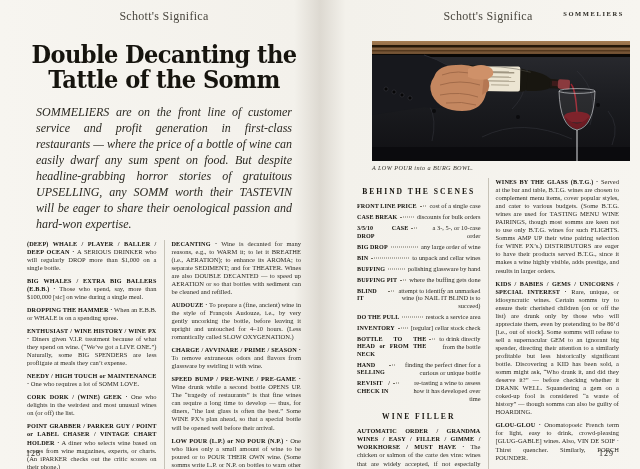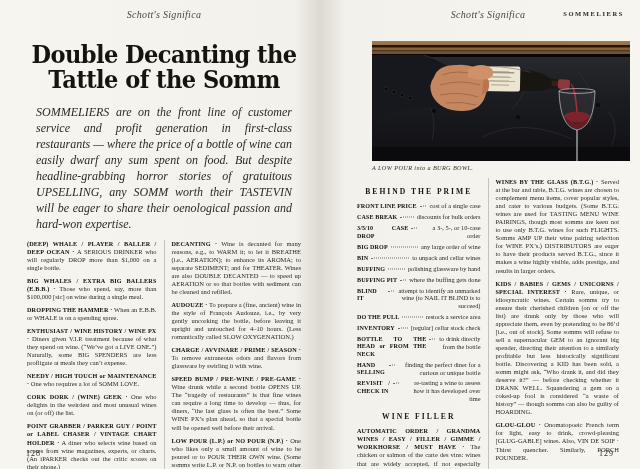--- a/index.html
+++ b/index.html
@@ -14,21 +14,21 @@
     position:relative; width:640px; height:469px;
     background:linear-gradient(90deg,#f7f5f0 0%,#f3f1eb 46%,#ddd9d1 50%,#f3f1eb 54%,#f7f5f0 100%);
     overflow:hidden;
   }
   .page { position:absolute; top:0; width:320px; height:469px; overflow:hidden; }
   .page.left  { left:0;   padding:9px 12px 0 20px; }
   .page.right { left:320px; padding:9px 14px 0 30px; }
 
   .running-head-row { position:relative; height:12px; }
   .running-head {
-    text-align:center; font-style:italic; font-size:10px; color:#4a473f; letter-spacing:.3px;
+    text-align:center; font-size:12px; color:#4a473f; letter-spacing:.3px;
   }
   .corner-label {
     position:absolute; right:2px; top:1px; font-size:6.5px; letter-spacing:1.6px;
     font-weight:700; color:#2b2923;
   }
 
   .title {
     margin-top:22px; text-align:center;
     font-family:"DejaVu Serif", serif; font-weight:800;
     font-size:24px; line-height:1.04; letter-spacing:-0.6px; color:#16140e;
@@ -245,21 +245,21 @@
           <path d="M187,50 Q188,86 205,89 Q222,86 223,50" stroke="#cfd0d4" stroke-width="0.9" fill="none" opacity="0.75"></path>
           <ellipse cx="205" cy="50" rx="18" ry="2.4" stroke="#d8d9dd" stroke-width="0.8" fill="none" opacity="0.8"></ellipse>
           <rect x="204.2" y="89" width="1.6" height="31" fill="#c9cacd" opacity="0.7"></rect>
         </g>
       </svg>
     </figure>
     <div class="caption">A LOW POUR into a BURG BOWL.</div>
 
     <div class="cols">
       <div class="col">
-        <h2 class="sec-head">BEHIND THE PRIME</h2>
+        <h2 class="sec-head">BEHIND THE SCENES</h2>
         <div class="glossary">
 
             <div class="gloss-row">
               <span class="g-term">FRONT LINE PRICE</span>
               <span class="leader"></span>
               <span class="g-def">cost of a single case</span>
             </div>
 
             <div class="gloss-row">
               <span class="g-term">CASE BREAK</span>

